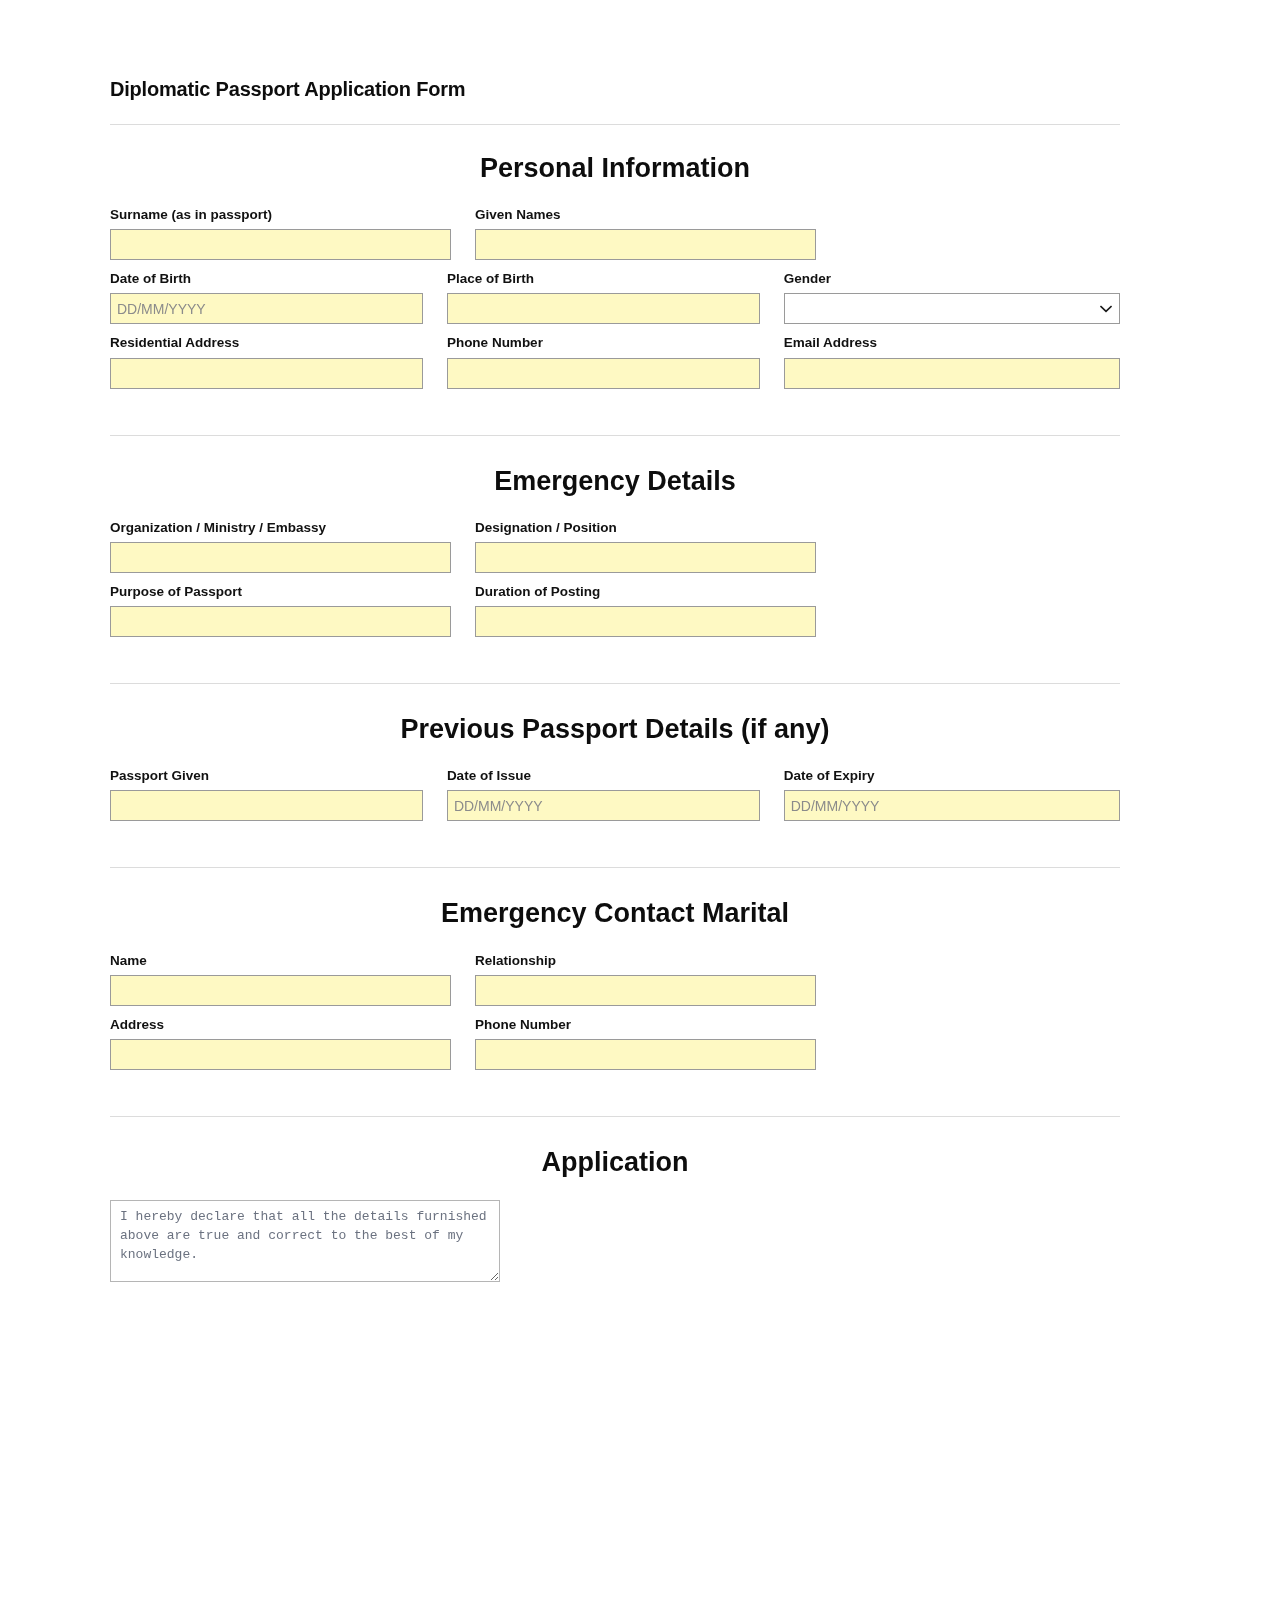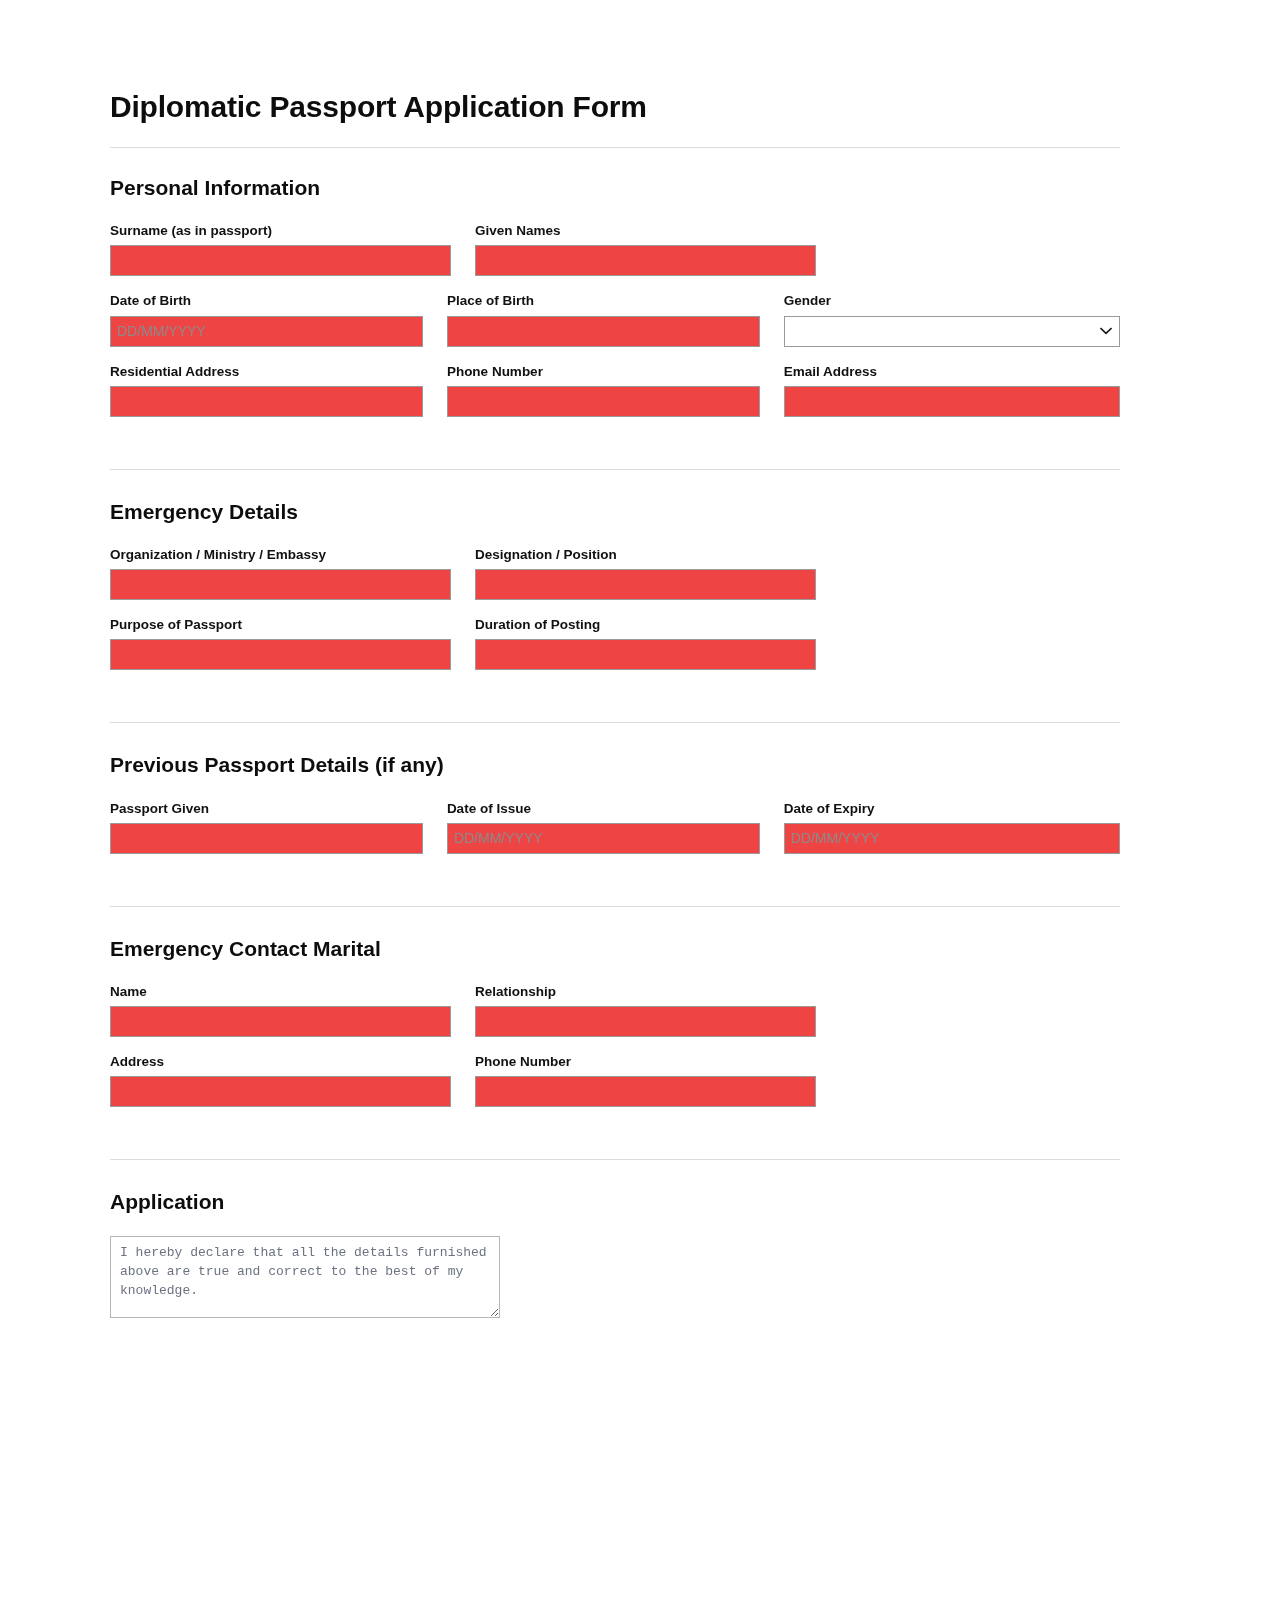--- a/index.html
+++ b/index.html
@@ -12,70 +12,71 @@
     min-height: 1610px;
     font-family: "Liberation Sans", sans-serif;
     color: #111111;
     -webkit-font-smoothing: antialiased;
   }
   .page {
     padding: 78px 143px 40px 110px;
     box-sizing: border-box;
   }
   .form-title {
-    font-size: 30px;
+    font-size: 20px;
     font-weight: bold;
     letter-spacing: -0.2px;
     color: #0d0d0d;
-    margin: 12px 0 24px 0;
+    margin: 0 0 24px 0;
     line-height: 1.1;
   }
   .title-rule {
     border: 0;
     border-top: 1px solid #dcdcdc;
     margin: 0 0 28px 0;
   }
   .section-rule {
     border: 0;
     border-top: 1px solid #dcdcdc;
     margin: 36px 0 30px 0;
   }
   .section-title {
-    font-size: 21px;
+    font-size: 27px;
     font-weight: bold;
     color: #0d0d0d;
     margin: 0 0 22px 0;
     line-height: 1.15;
+    text-align: center;
   }
   .field-row {
     display: flex;
     flex-wrap: nowrap;
     align-items: flex-start;
   }
   .field {
     display: flex;
     flex-direction: column;
     box-sizing: border-box;
     padding-right: 24px;
-    margin-bottom: 16px;
+    margin-bottom: 10px;
   }
   .field-label {
     font-size: 13.5px;
     font-weight: bold;
     color: #111111;
     margin: 0 0 5px 0;
     line-height: 1.35;
     white-space: nowrap;
   }
   .field-input {
     box-sizing: border-box;
     width: 100%;
     height: 31px;
     border: 1px solid #9a9a9a;
-    background: #ef4444;
+    background: #fef9c3;
     font-family: "Liberation Sans", sans-serif;
     font-size: 14px;
     color: #111111;
     padding: 2px 6px;
     border-radius: 0;
     outline: none;
   }
   .field-input::placeholder {
     color: #8b8b8b;
     opacity: 1;

